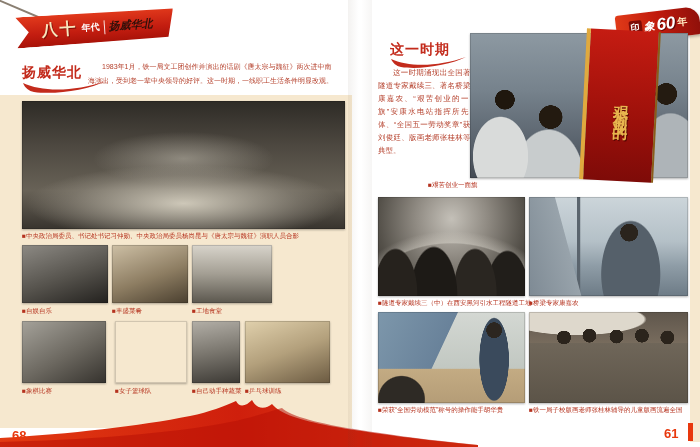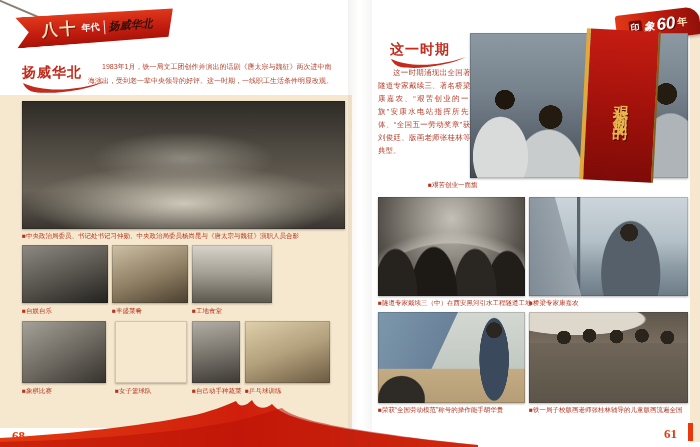--- a/index.html
+++ b/index.html
@@ -96,21 +96,21 @@
         transform:rotate(-7deg);
         background:linear-gradient(90deg,#e03a18 0%,#c01b0d 50%,#90100a 100%);
         border-radius:3px 14px 3px 14px;
         display:flex;align-items:center;justify-content:center;gap:2px;
         box-shadow:1px 2px 3px rgba(0,0,0,0.25);}
   .logo-yin{background:#7e0b06;color:#fff;font-size:9px;font-weight:bold;padding:1px 2px;border-radius:2px;}
   .logo-xiang{color:#fff;font-size:11px;font-weight:bold;font-style:italic;}
   .logo-60{color:#fff;font-size:17px;font-weight:bold;font-style:italic;text-shadow:1px 1px 0 #5c0603;}
   .logo-nian{color:#ffe9c0;font-size:10px;font-weight:bold;}
   
-  .pagenum{position:absolute;color:#e8380d;font-size:13px;font-weight:bold;font-family:Liberation Serif, serif;}
+  .pagenum{position:absolute;color:#e8380d;font-size:13px;font-weight:bold;}
   .bar-right{position:absolute;left:688px;top:423px;width:5px;height:18px;background:#e8380d;}
   .wave{position:absolute;left:0;top:400px;width:478px;height:47px;}
 </style>
 </head>
 <body>
 
 <div class="spread">
 
   <div class="pole"></div>
   <div class="flag">

